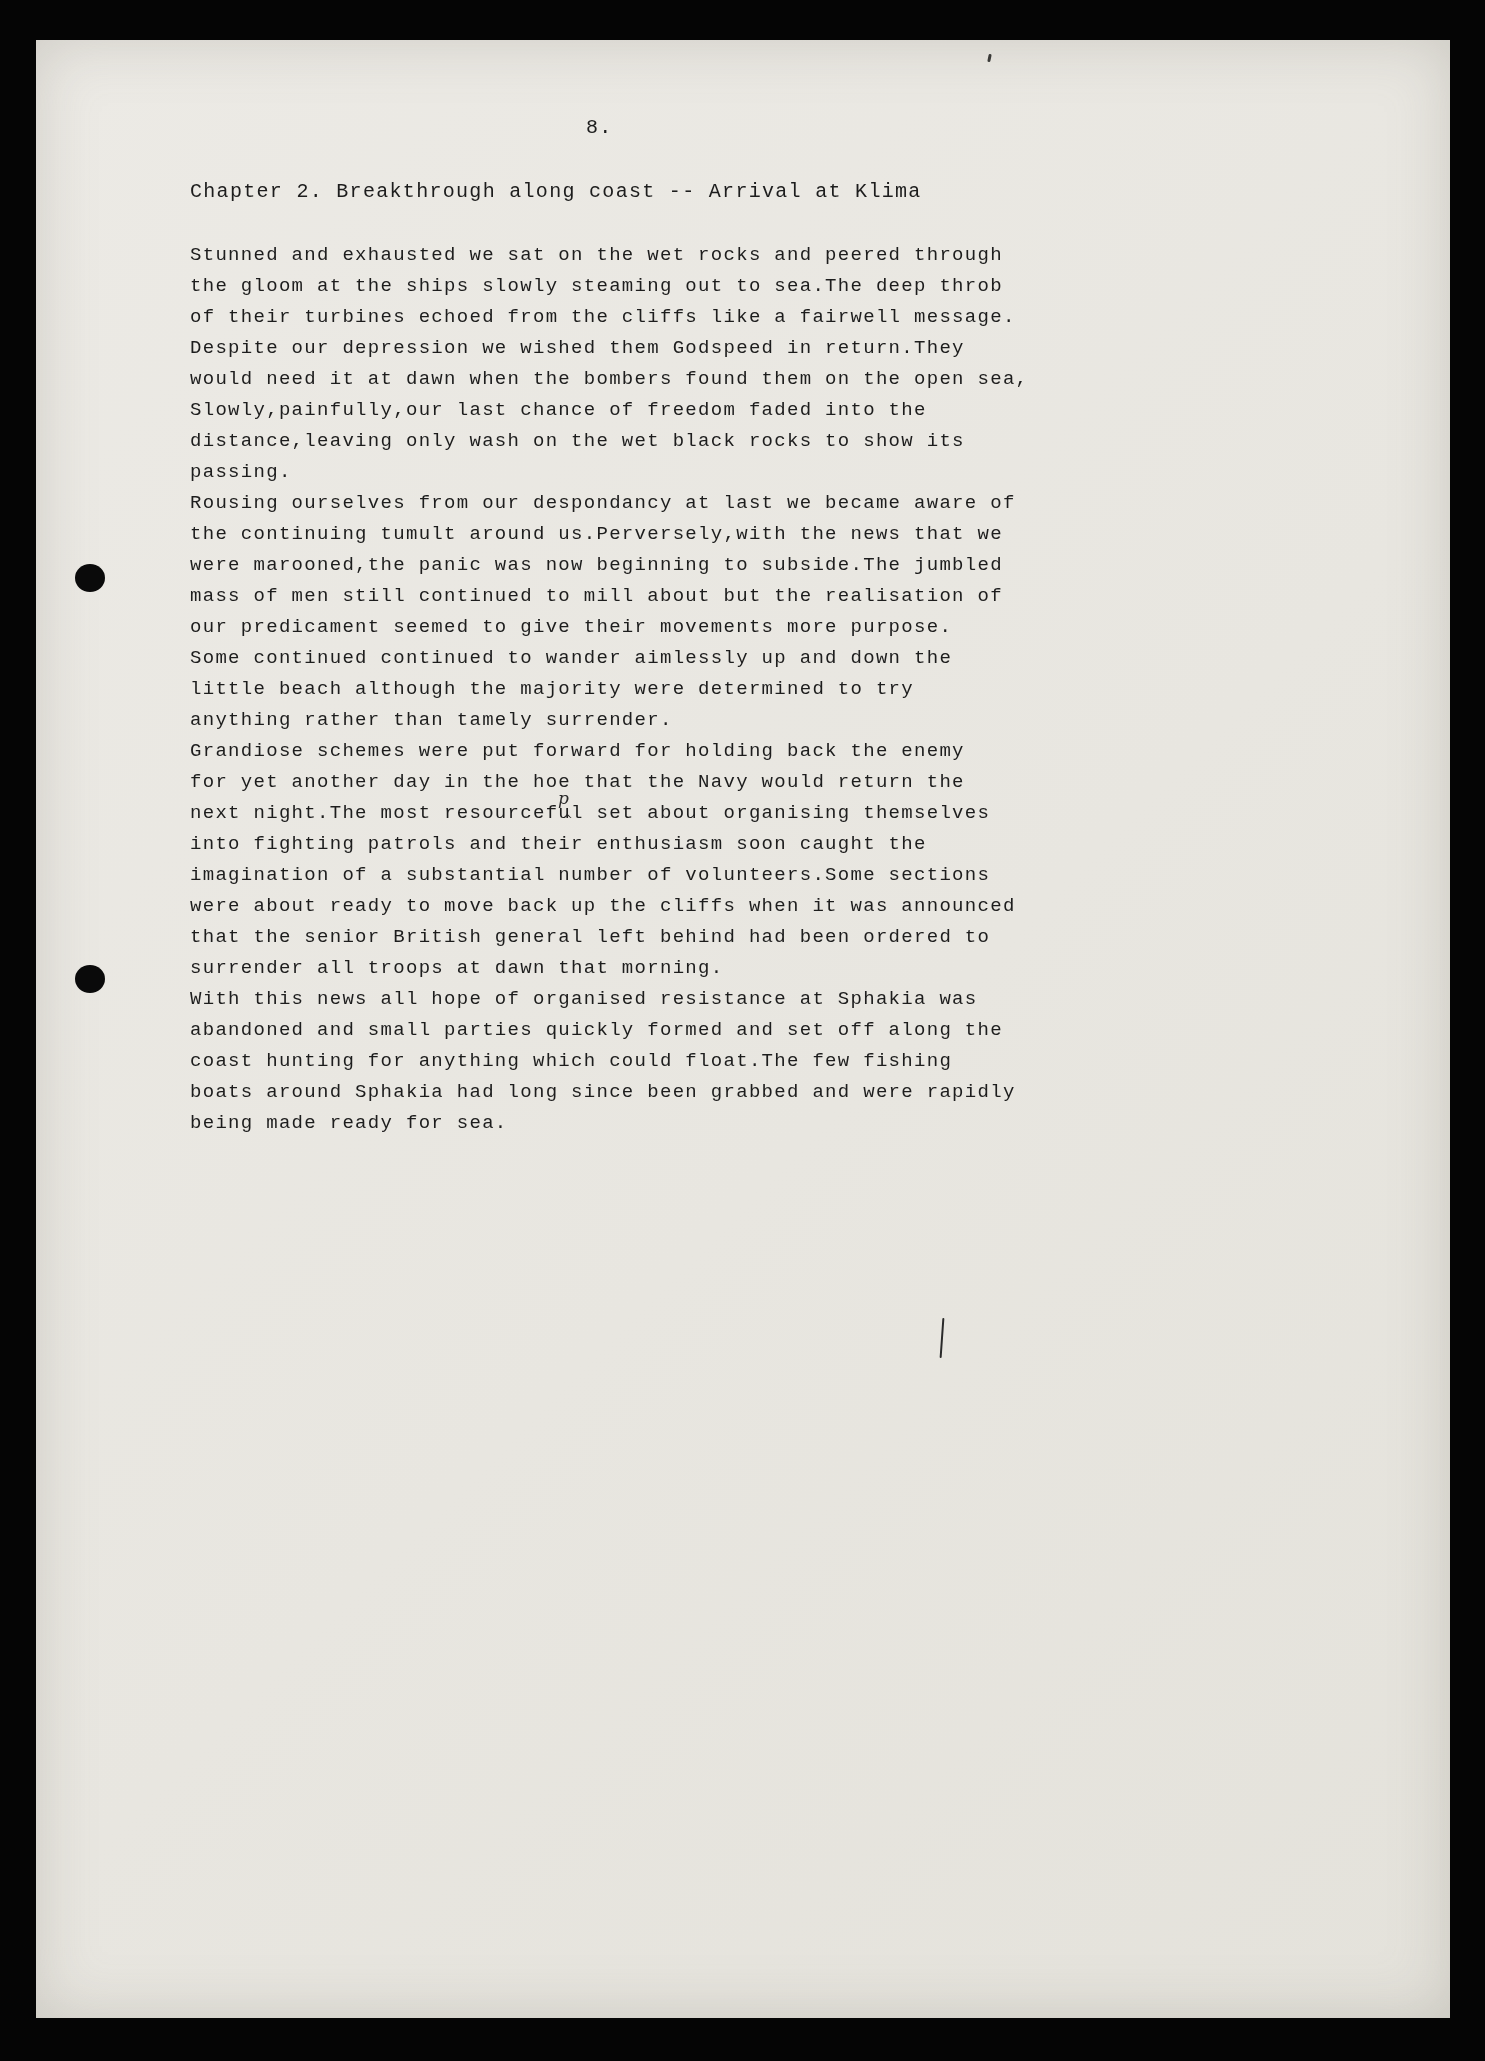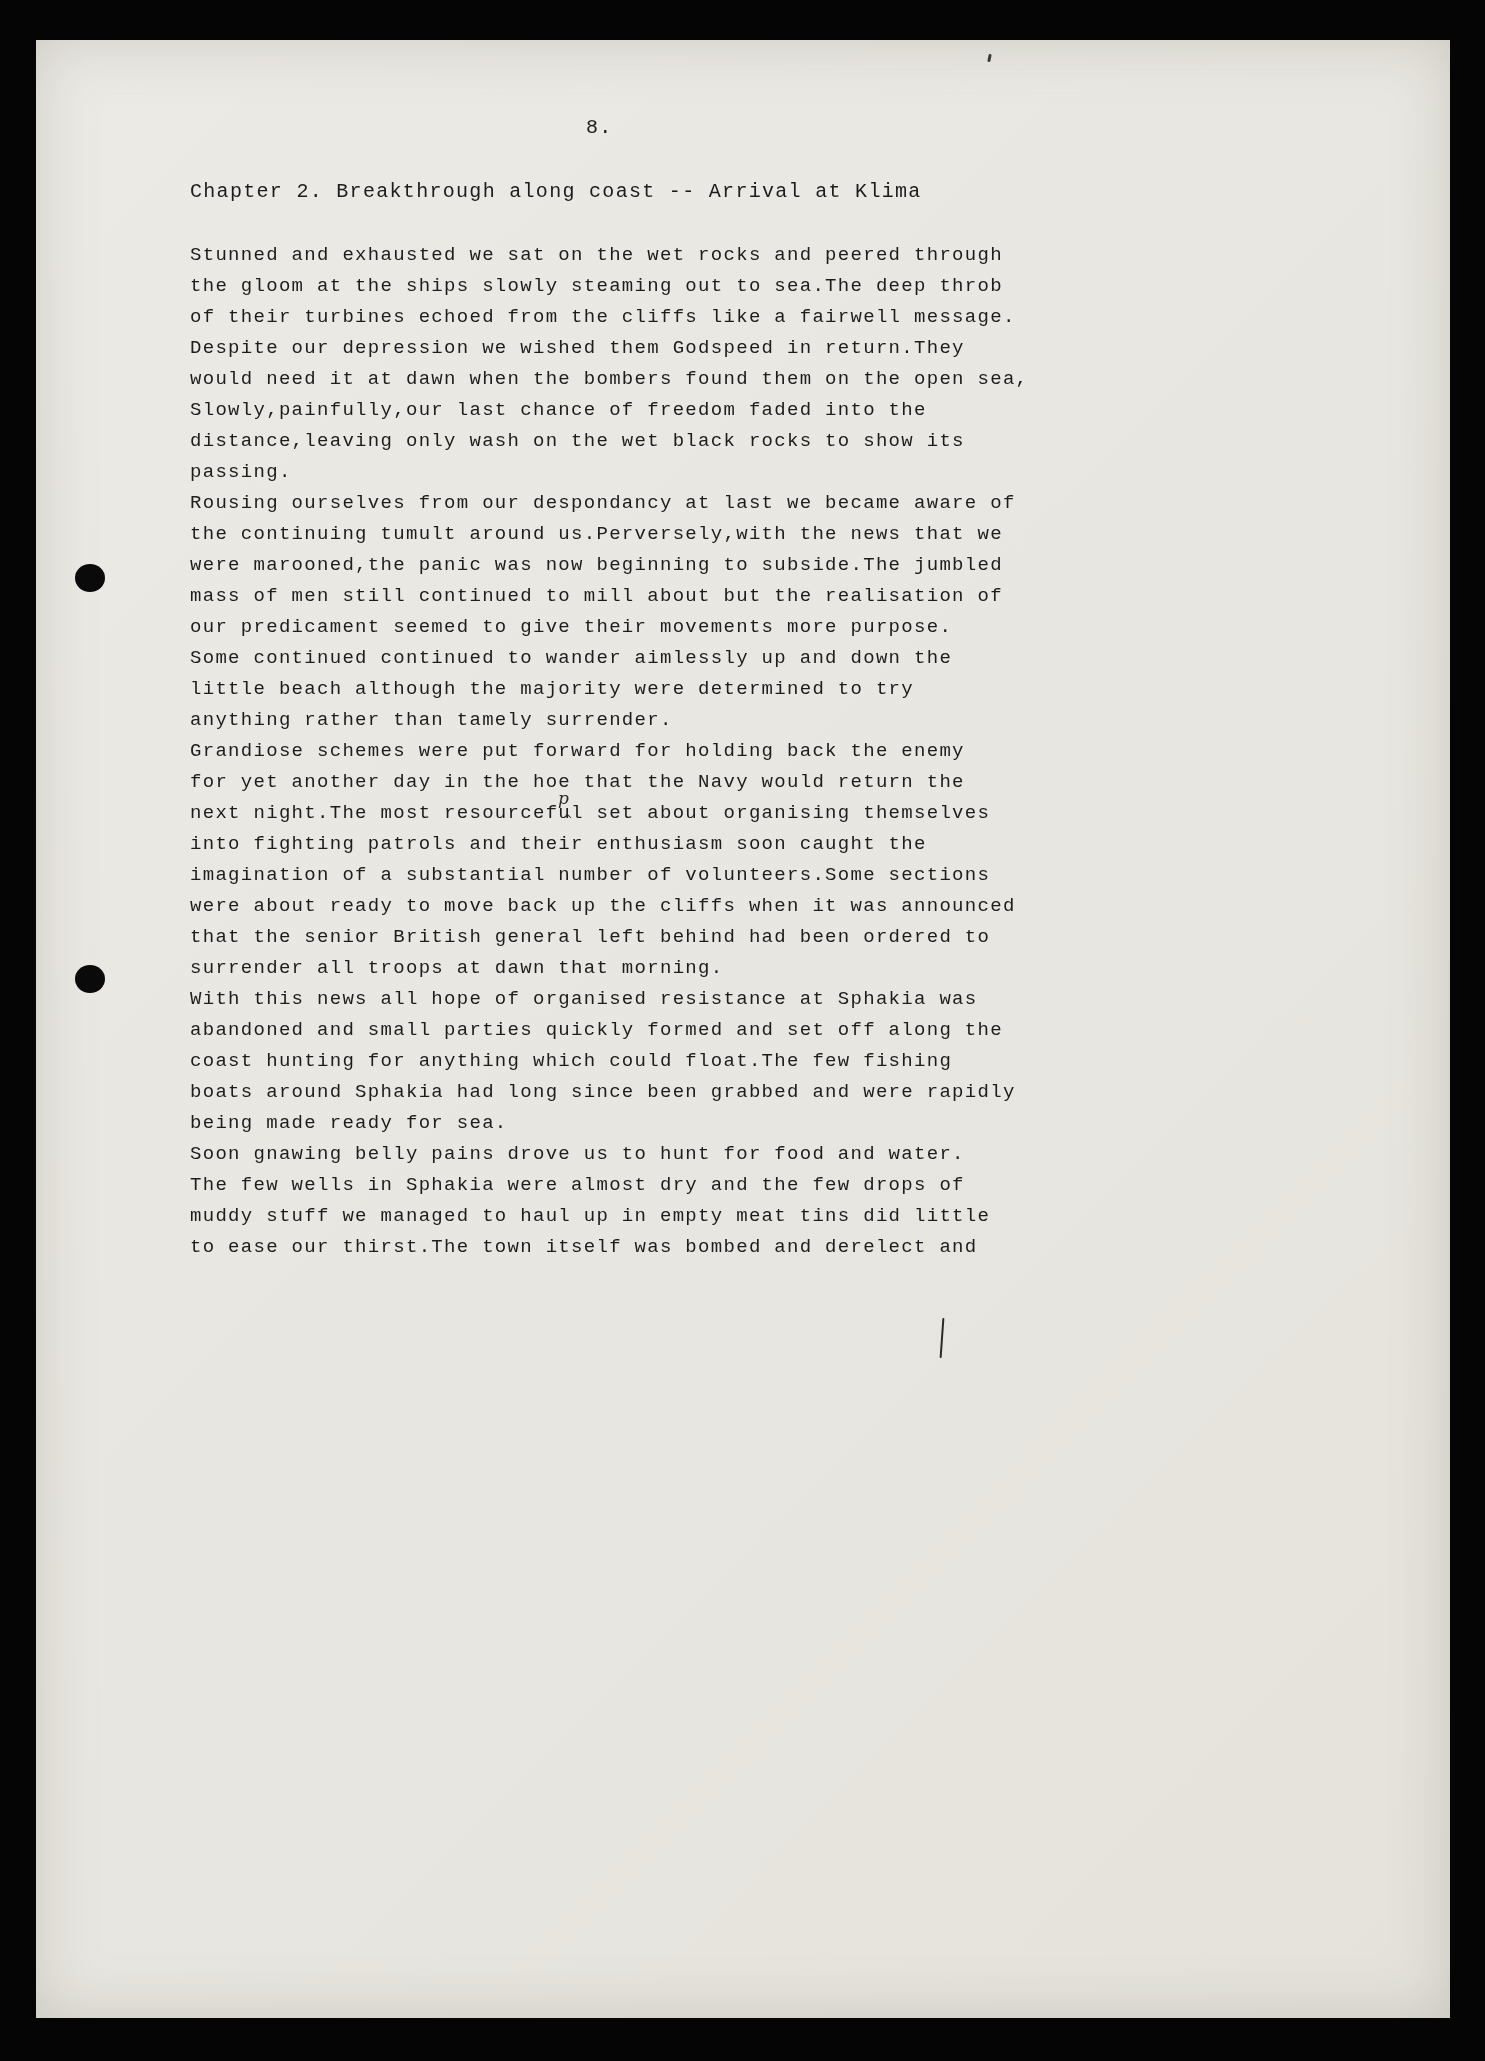--- a/index.html
+++ b/index.html
@@ -148,24 +148,20 @@
 into fighting patrols and their enthusiasm soon caught the
 imagination of a substantial number of volunteers.Some sections
 were about ready to move back up the cliffs when it was announced
 that the senior British general left behind had been ordered to
 surrender all troops at dawn that morning.</p>
         <p class="para spaced">With this news all hope of organised resistance at Sphakia was
 abandoned and small parties quickly formed and set off along the
 coast hunting for anything which could float.The few fishing
 boats around Sphakia had long since been grabbed and were rapidly
 being made ready for sea.</p>
-        <p class="para spaced">Soon gnawing belly pains drove us to hunt for food and water.
-The few wells in Sphakia were almost dry and the few drops of
-muddy stuff we managed to haul up in empty meat tins did little
-to ease our thirst.The town itself was bombed and derelect and</p>
       </div>
 
     <span class="hole hole-1"></span>
     <span class="hole hole-2"></span>
 
     <span class="correction">p</span>
     <span class="caret-mark">^</span>
     <span class="pen-stroke"></span>
     <span class="speck"></span>
   </div>

